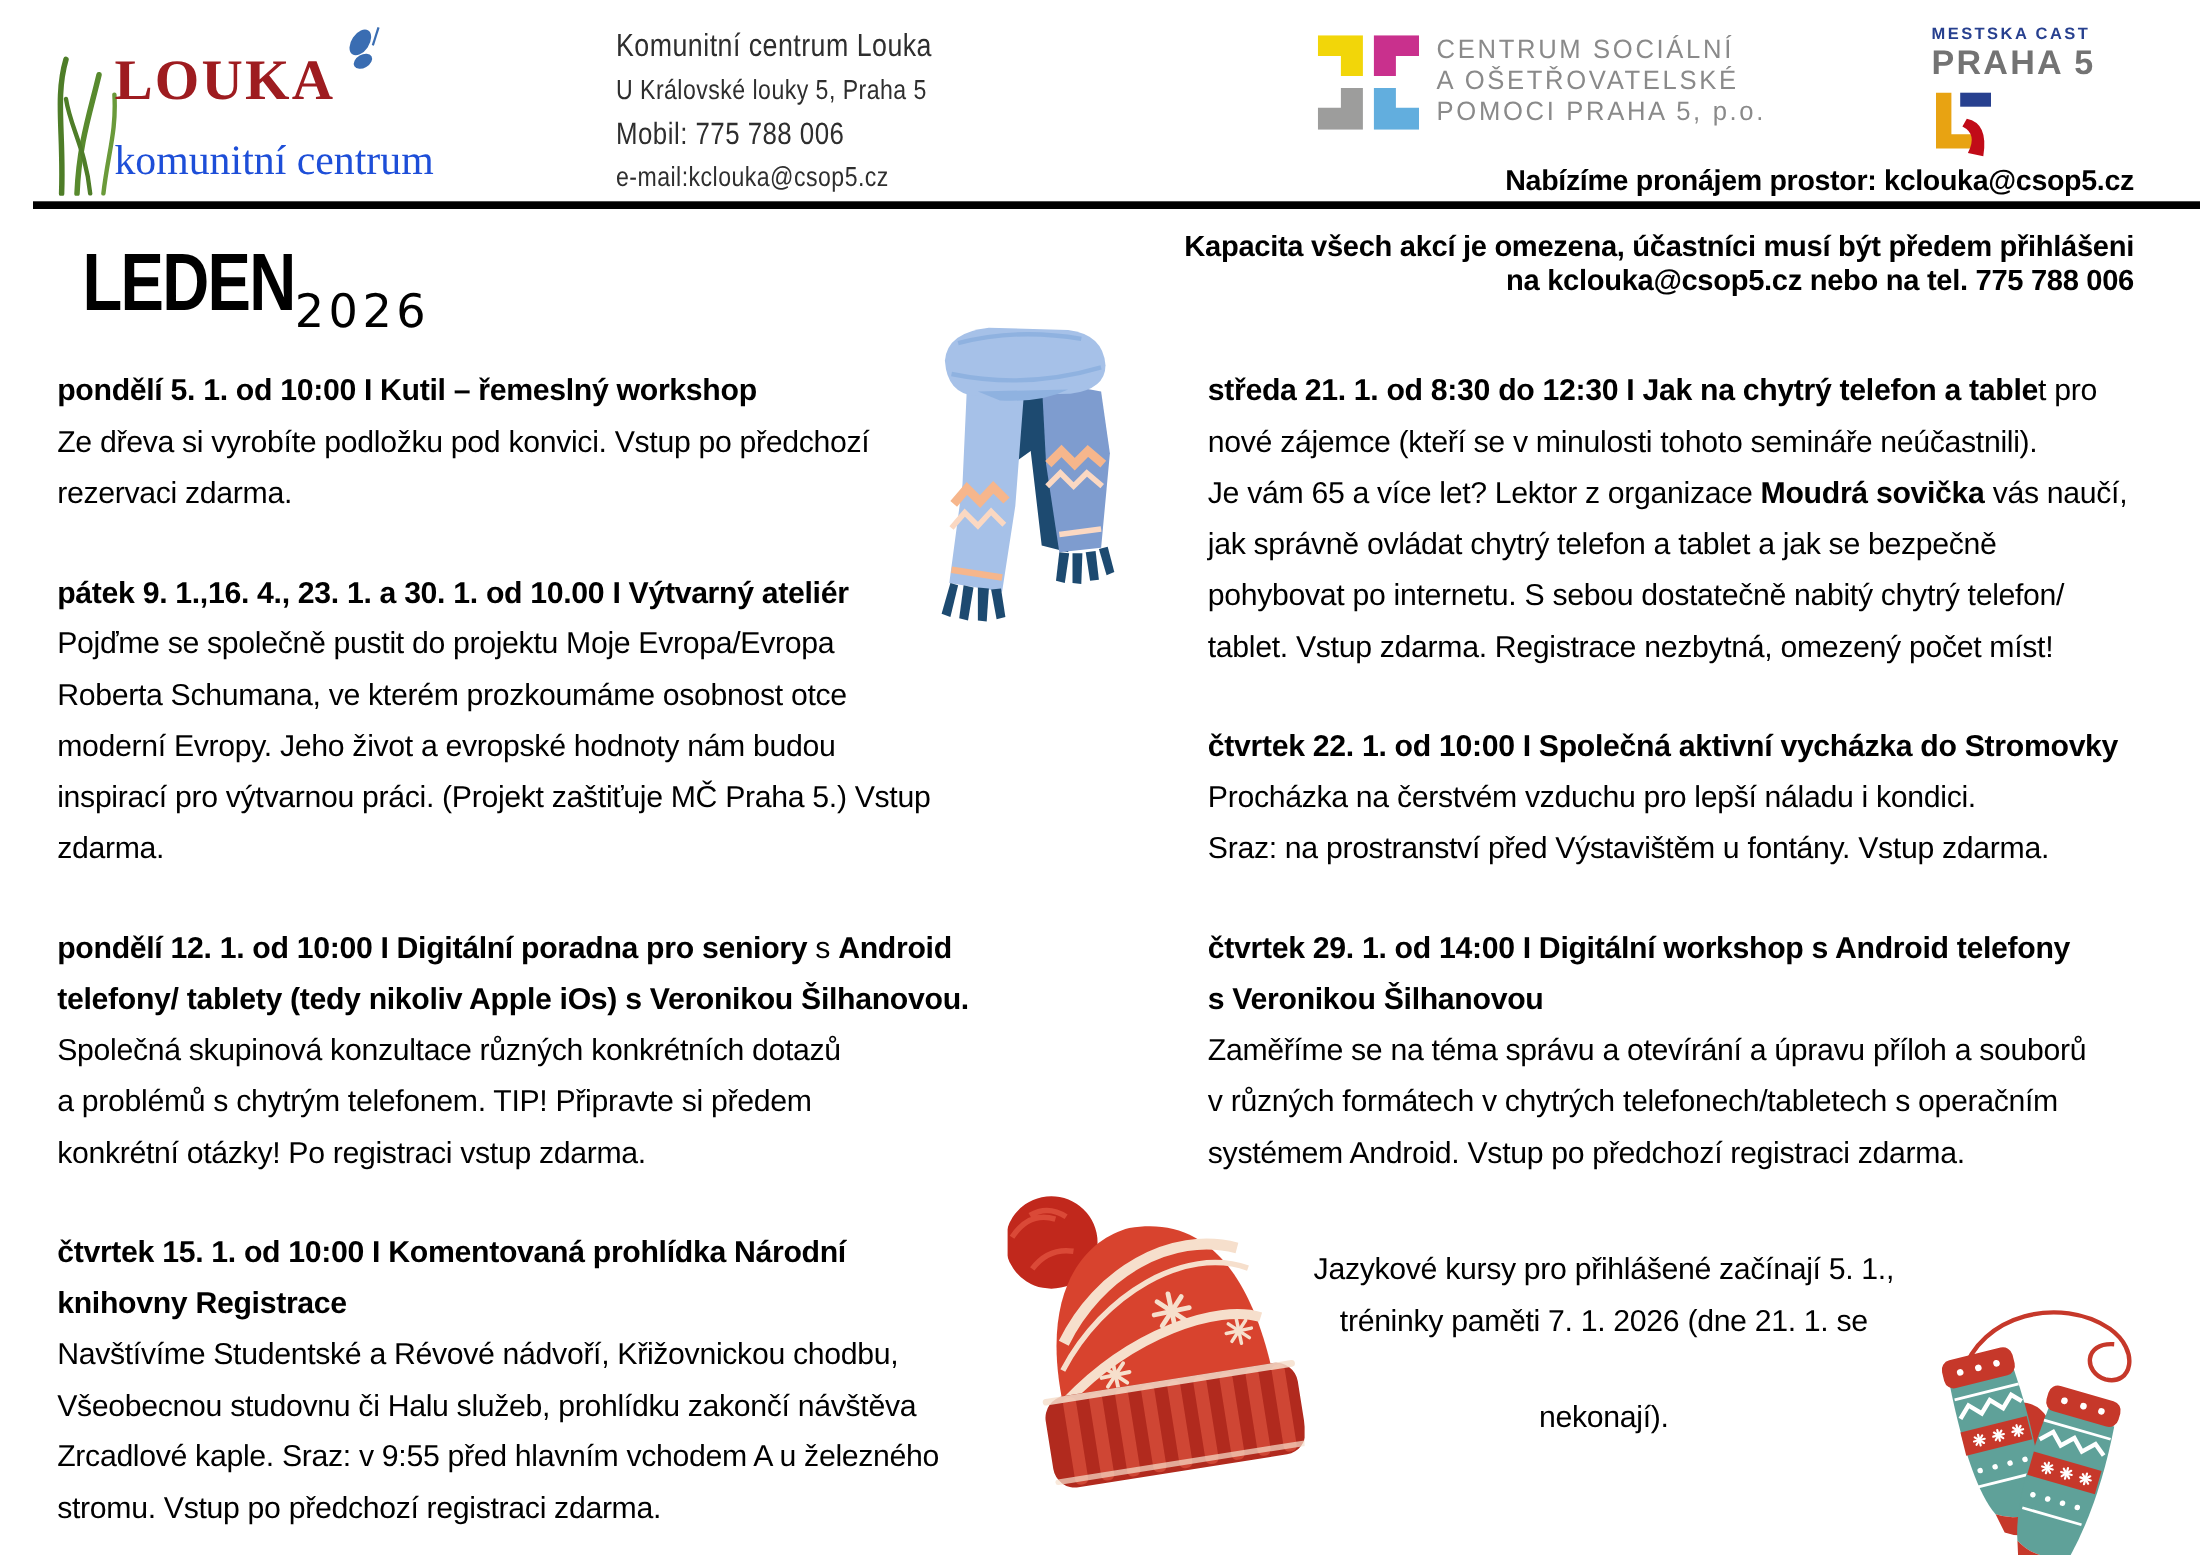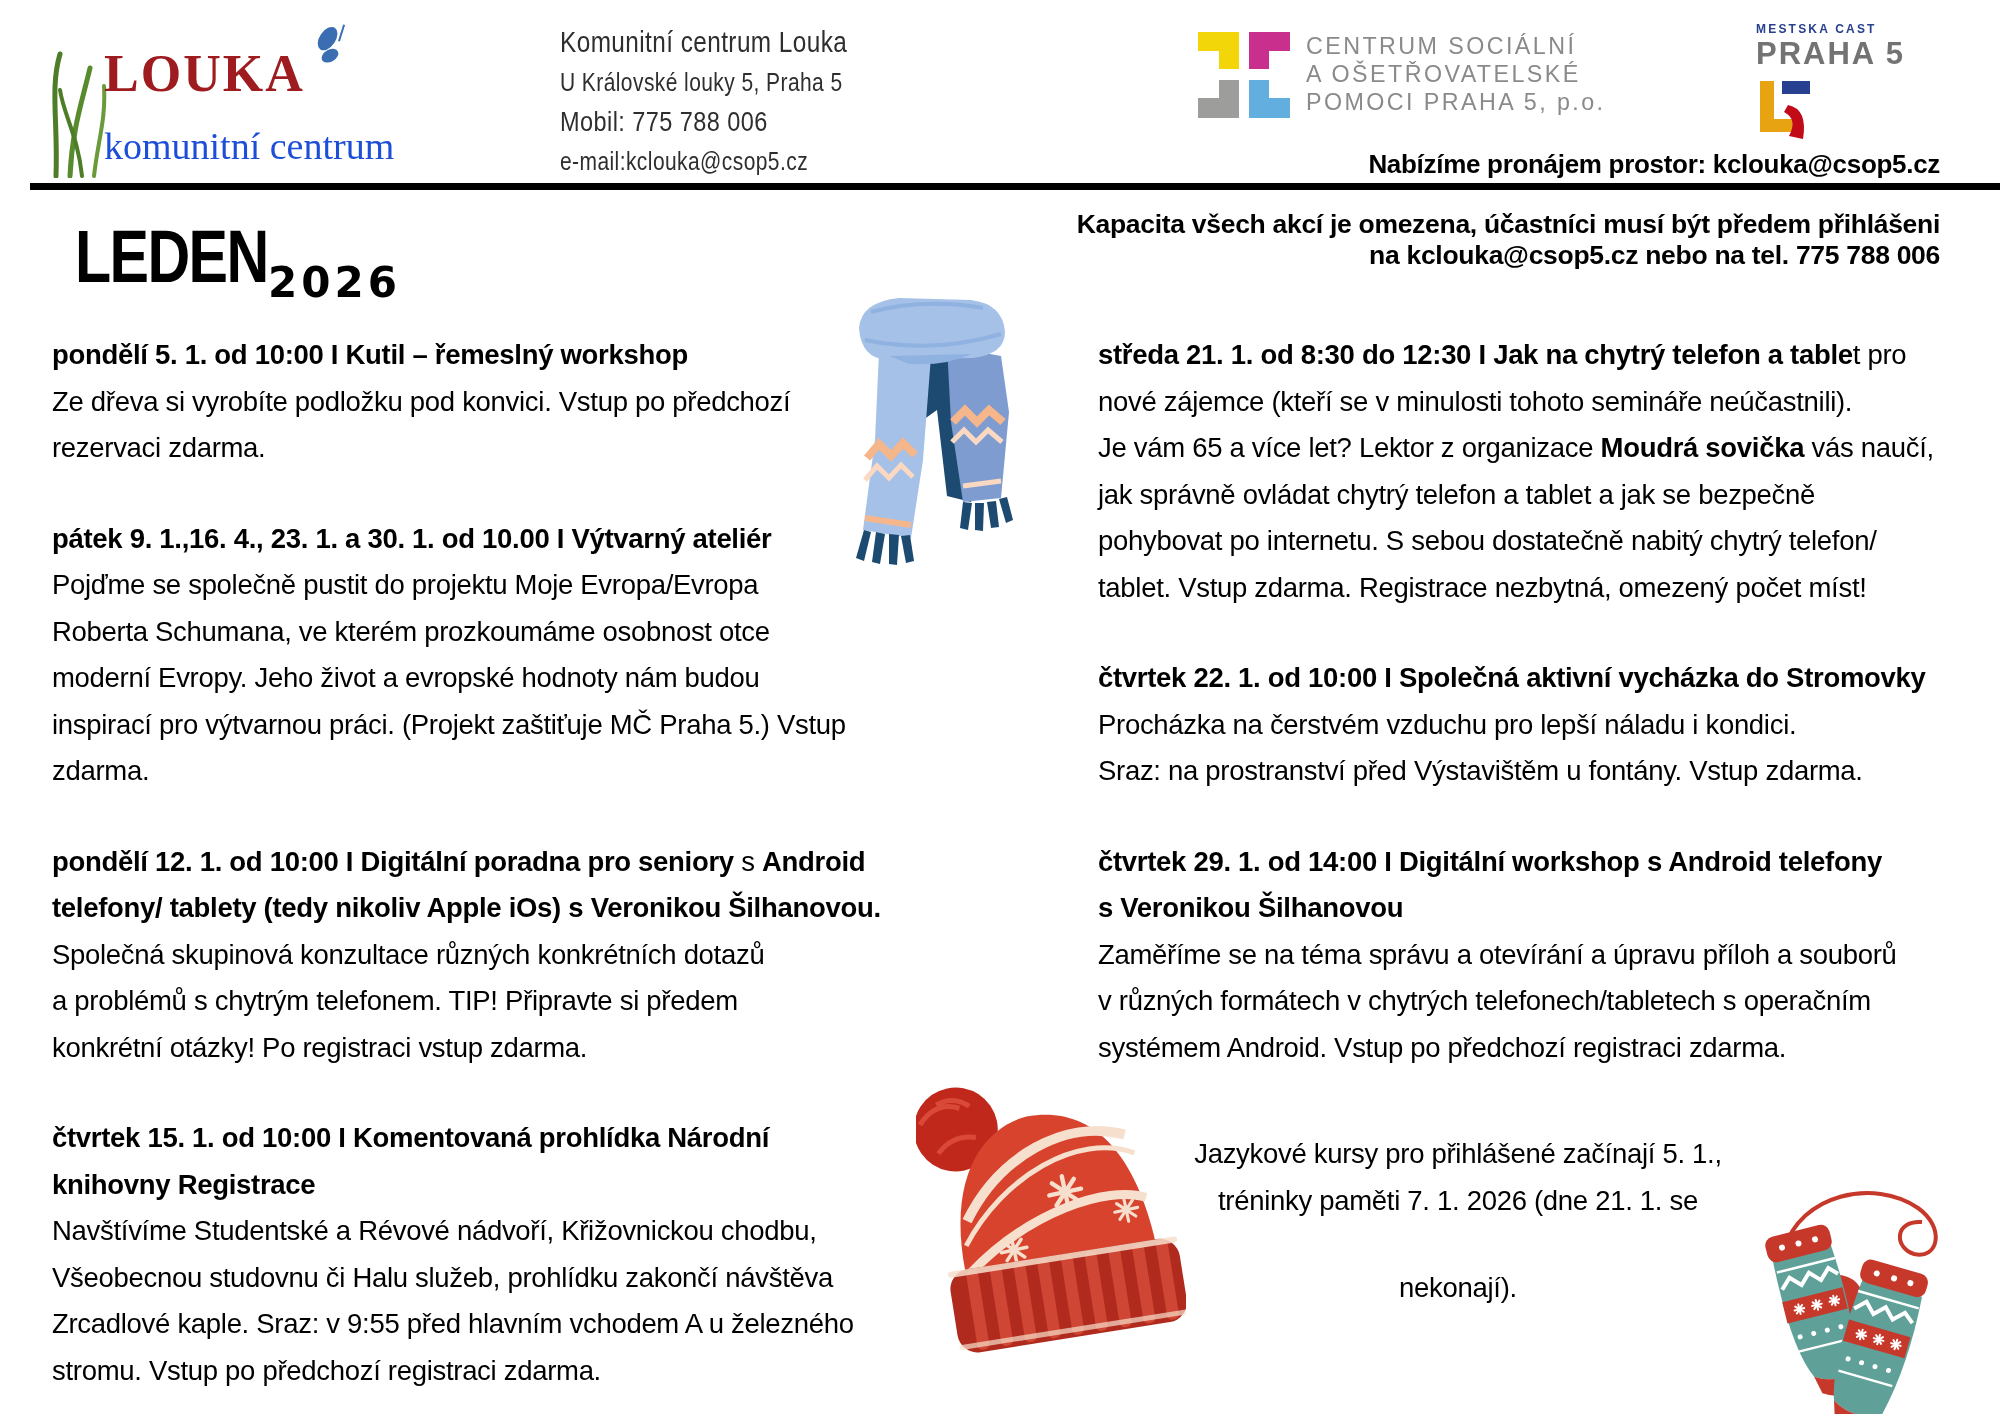--- a/index.html
+++ b/index.html
@@ -24,38 +24,38 @@
   .contact { left:560px; top:26px; color:#2e2e2e; transform:scaleX(0.84); transform-origin:0 0; }
   .contact .c-name  { font-size:29px; margin-bottom:9px; letter-spacing:0.5px; }
   .contact .c-addr  { font-size:25px; margin-bottom:9px; letter-spacing:0.5px; }
   .contact .c-mob   { font-size:28px; margin-bottom:9px; letter-spacing:0.5px; }
   .contact .c-mail  { font-size:25px; letter-spacing:0.5px; }
 
   .csop-logo { left:1198px; top:32px; }
   .csop-text { left:1306px; top:32px; color:#8a8a8a; font-size:24px; line-height:28px; letter-spacing:2.5px; transform:scaleX(0.97); transform-origin:0 0; }
 
   .praha5 { left:1756px; top:22px; width:170px; }
-  .p5-l1 { font-size:12px; font-weight:bold; color:#27408f; letter-spacing:2.2px; }
+  .p5-l1 { font-size:15px; font-weight:bold; color:#27408f; letter-spacing:2.2px; }
   .p5-l2 { font-size:31px; font-weight:bold; color:#737373; letter-spacing:2px; }
   .p5-glyph { margin-top:9px; margin-left:2px; }
 
   .rental {
     left:1240px; top:149px; width:700px; text-align:right;
     font-weight:bold; font-size:26px; letter-spacing:-0.3px;
   }
   .rule { left:30px; right:0; top:183px; height:7px; background:#000; }
 
   
   .title-month {
     left:75px; top:214px; font-weight:bold; font-size:74px; letter-spacing:-2px;
     transform:scaleX(0.80); transform-origin:0 0;
   }
   .title-year {
     left:268px; top:258px; font-family:"DejaVu Sans", sans-serif;
-    font-weight:bold; font-size:42px; letter-spacing:4px;
+    font-weight:normal; font-size:42px; letter-spacing:4px;
   }
 
   .capacity {
     left:940px; top:209px; width:1000px; text-align:right;
     font-weight:bold; font-size:26.5px; line-height:31px; letter-spacing:-0.3px;
   }
 
   
   .col { top:332px; font-size:27.5px; line-height:46.5px; letter-spacing:-0.3px; }
   .col-left  { left:52px;  width:915px; }

